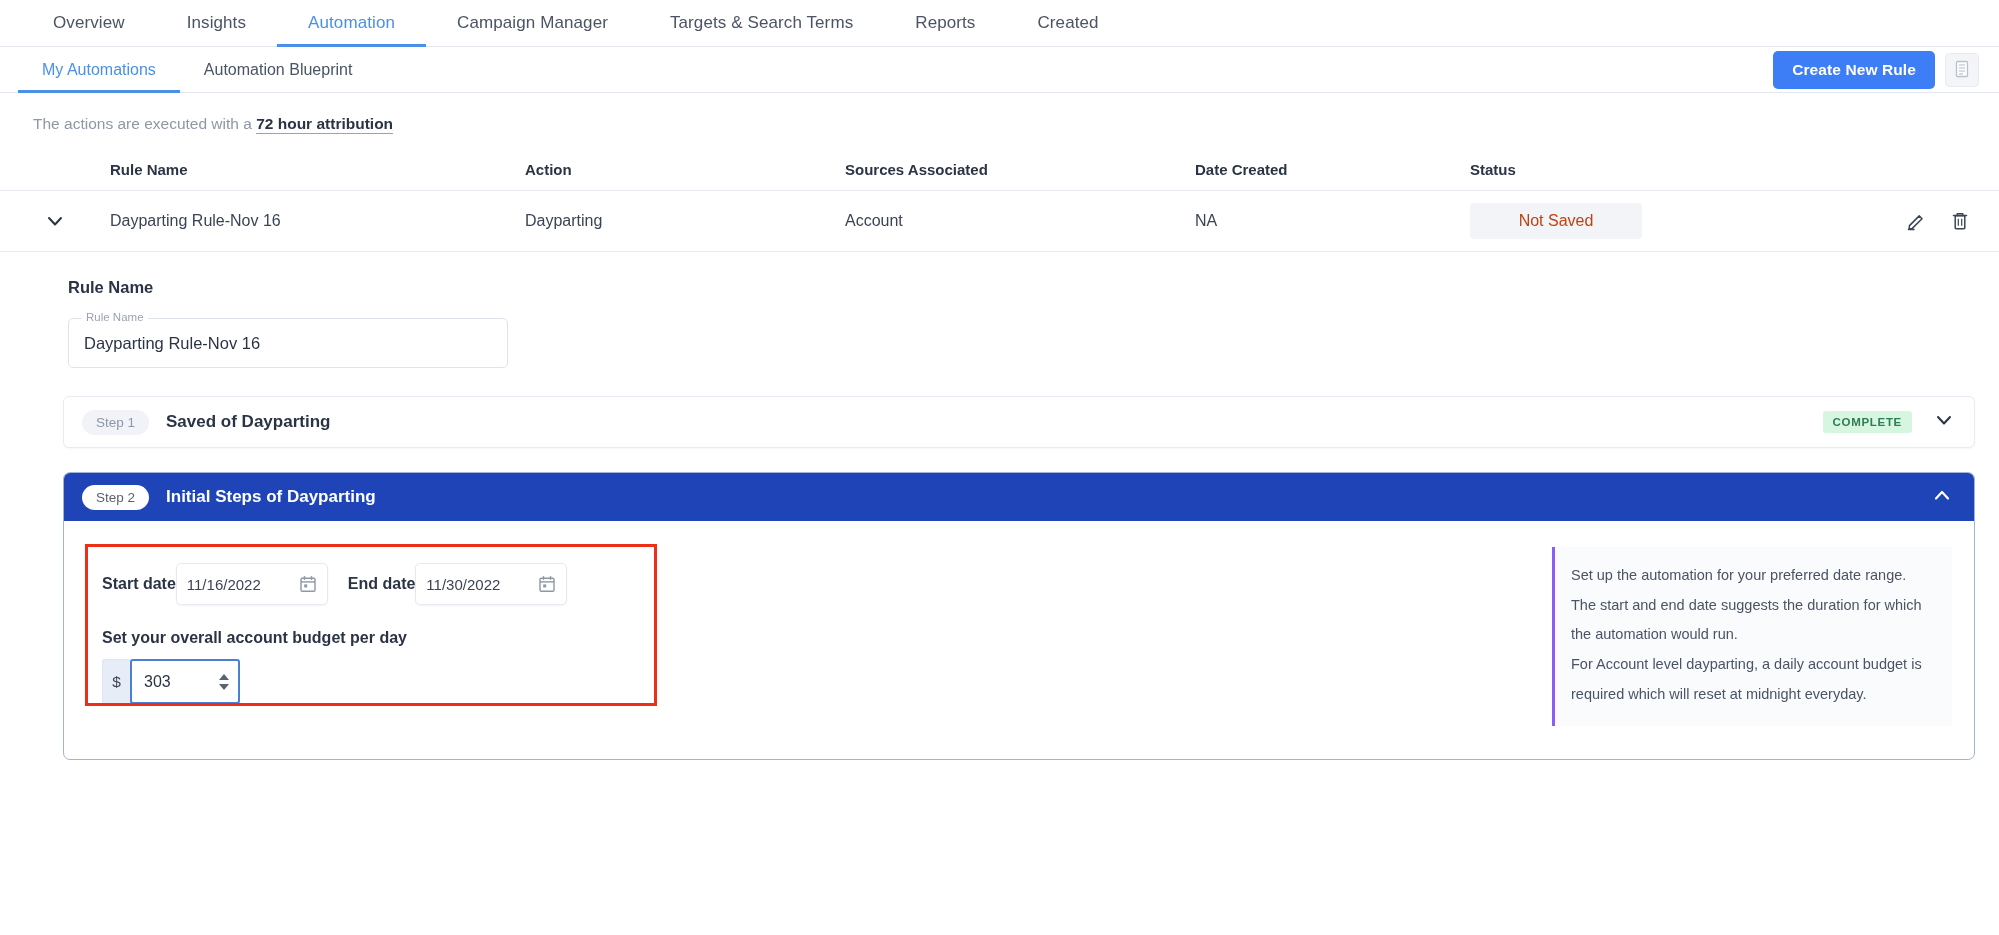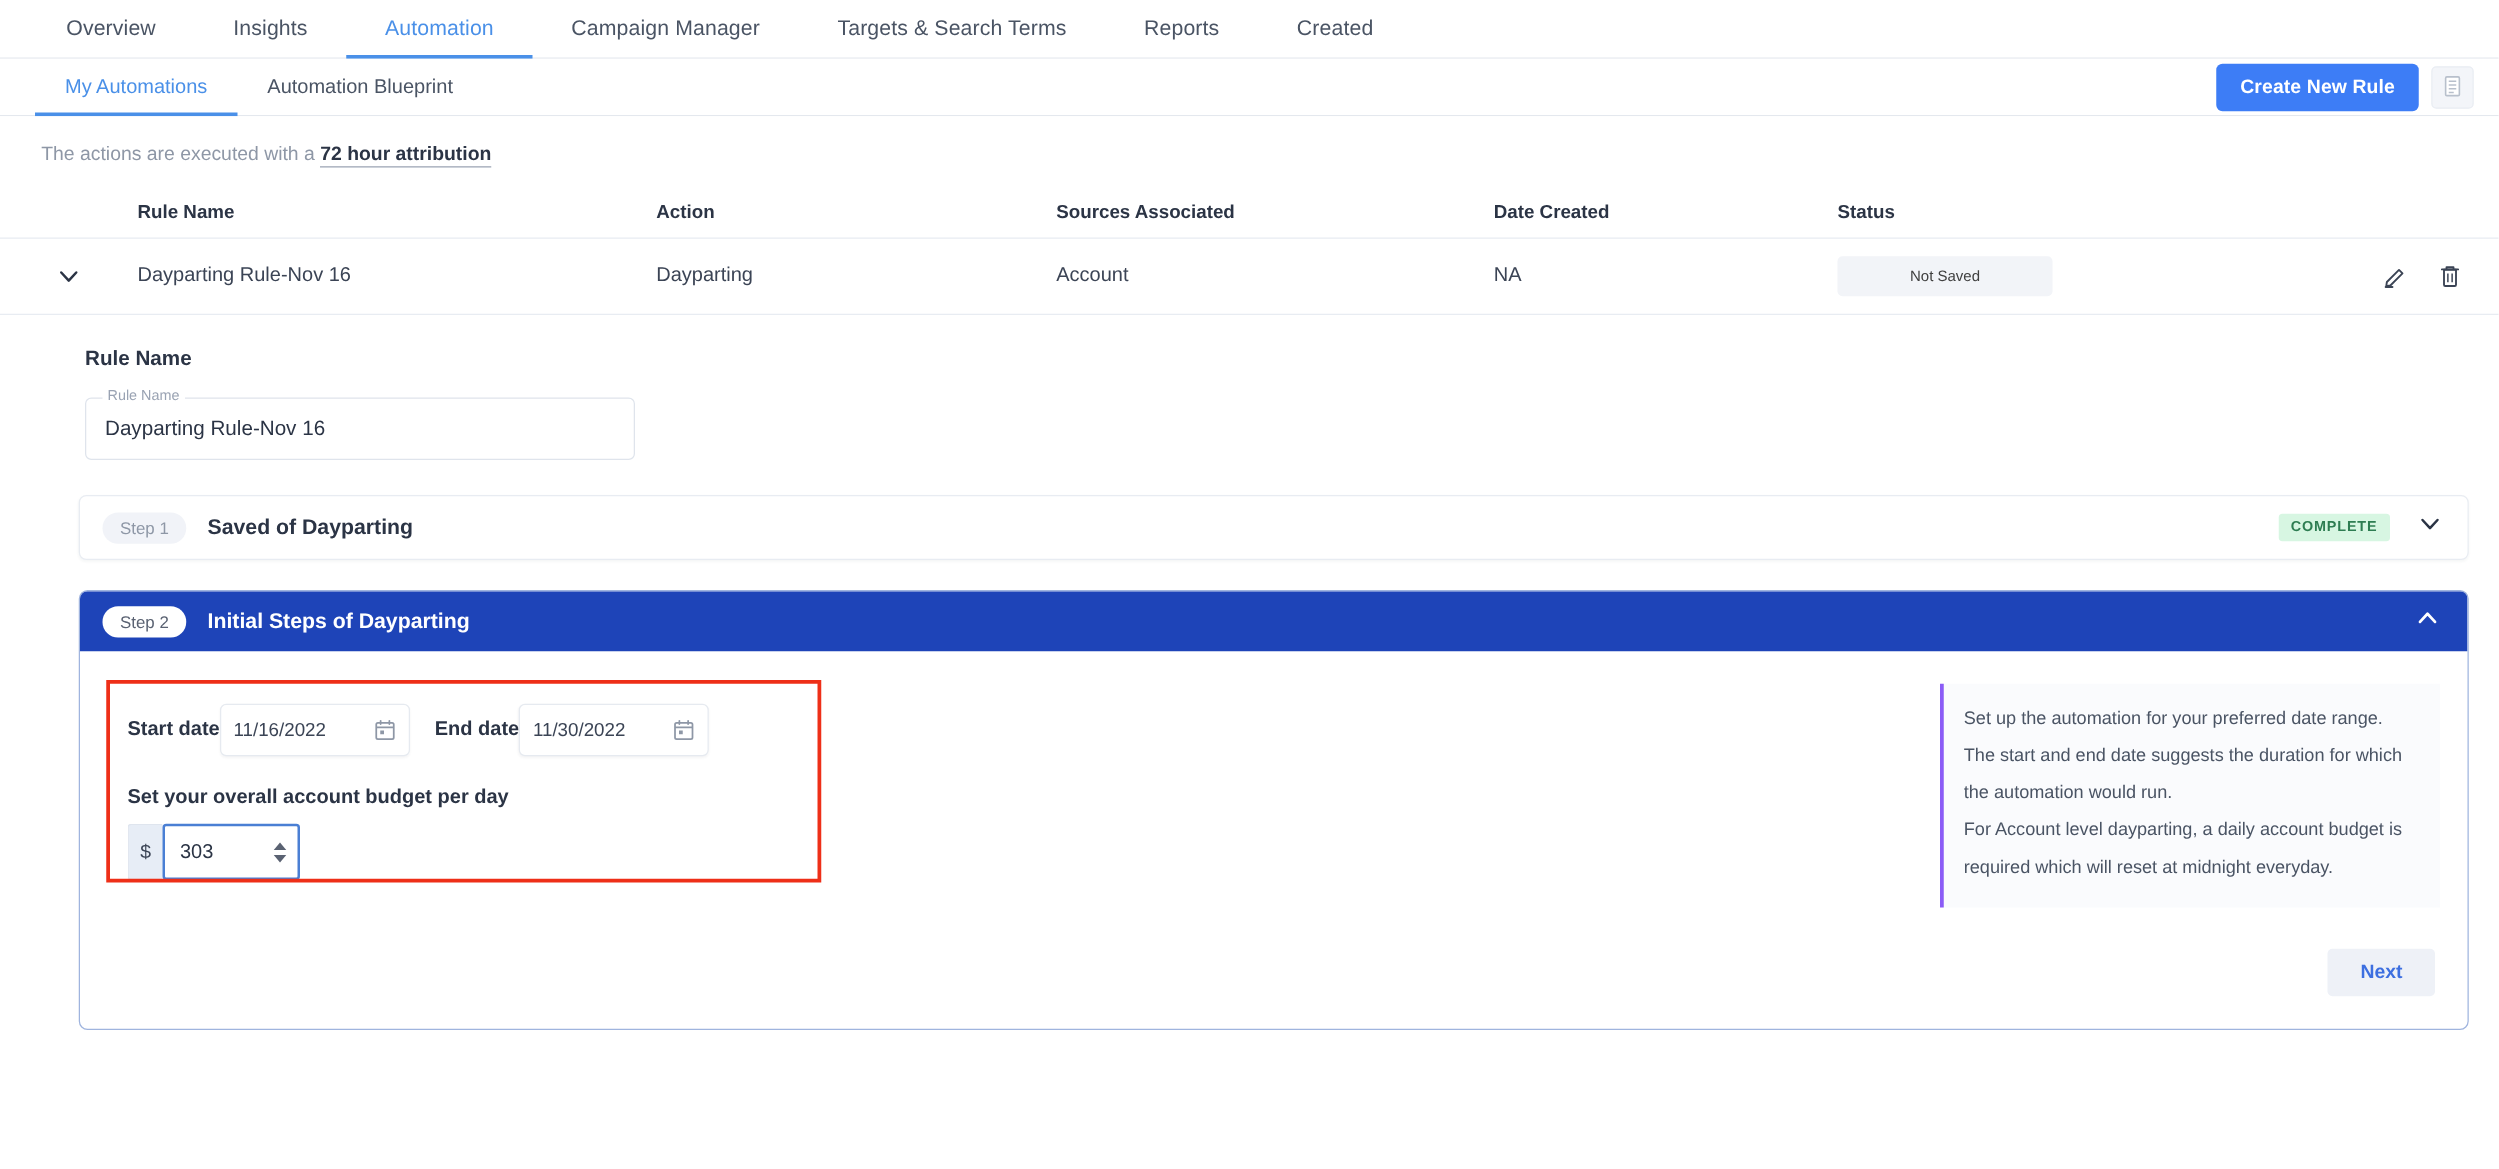--- a/index.html
+++ b/index.html
@@ -42,21 +42,21 @@
     background: #4a90e8;
   }
 
   
   .subnav {
     height: 46px;
     background: #ffffff;
     border-bottom: 1px solid #e4e8ee;
     display: flex;
     align-items: stretch;
-    padding-left: 28px;
+    padding-left: 18px;
     position: relative;
   }
   .subnav-item {
     display: flex;
     align-items: center;
     padding: 0 24px;
     font-size: 16px;
     color: #4a5464;
     cursor: pointer;
     position: relative;
@@ -149,26 +149,26 @@
   }
   .chev-cell {
     display: flex;
     align-items: center;
     justify-content: center;
     cursor: pointer;
   }
   .badge-notsaved {
     display: inline-block;
     background: #f2f4f8;
-    color: #404040;
+    color: #c2410c;
     border-radius: 4px;
     padding: 9px 0;
     width: 172px;
     text-align: center;
-    font-size: 12px;
+    font-size: 16px;
   }
   .row-actions {
     display: flex;
     align-items: center;
     gap: 22px;
     justify-content: flex-end;
     padding-right: 28px;
   }
   .icon-btn { cursor: pointer; display: flex; align-items: center; }
 
@@ -564,18 +564,15 @@
       </div>
 
       <div class="step2-right">
         <div class="helpbox">
           <div>Set up the automation for your preferred date range. The start and end date suggests the duration for which the automation would run.</div>
           <div>For Account level dayparting, a daily account budget is required which will reset at midnight everyday.</div>
         </div>
       </div>
     </div>
 
-    <div class="step2-footer">
-      <button class="btn-next">Next</button>
-    </div>
   </div>
 
 </div>
 
 </body></html>

